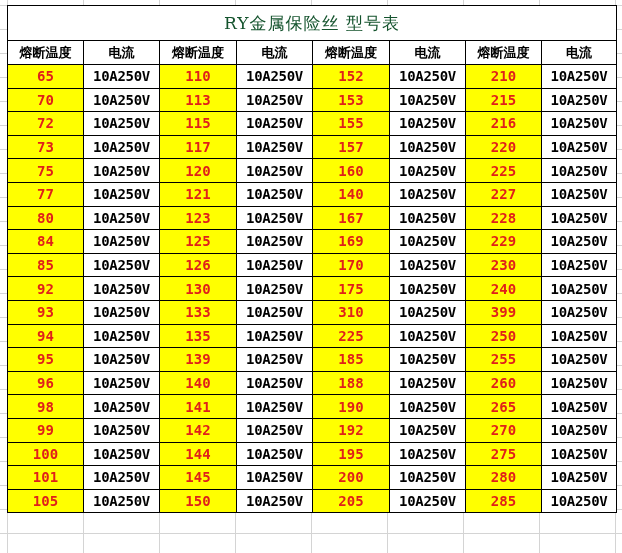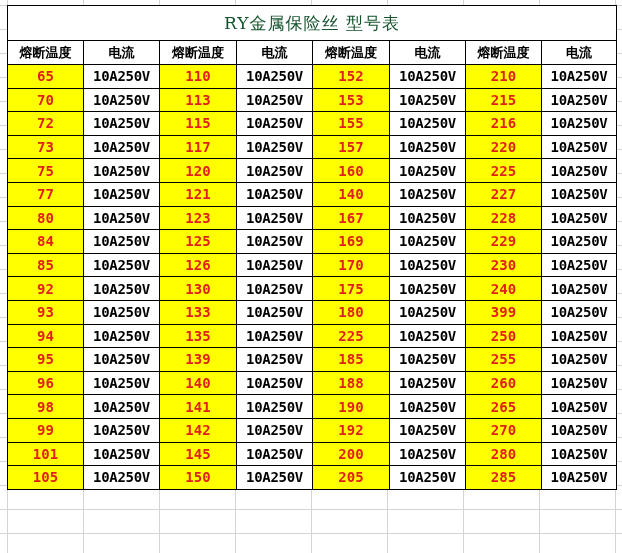--- a/index.html
+++ b/index.html
@@ -205,21 +205,21 @@
         <td class="temp">175</td>
         <td class="curr">10A250V</td>
         <td class="temp">240</td>
         <td class="curr">10A250V</td>
       </tr>
       <tr>
         <td class="temp">93</td>
         <td class="curr">10A250V</td>
         <td class="temp">133</td>
         <td class="curr">10A250V</td>
-        <td class="temp">180</td>
+        <td class="temp">310</td>
         <td class="curr">10A250V</td>
         <td class="temp">399</td>
         <td class="curr">10A250V</td>
       </tr>
       <tr>
         <td class="temp">94</td>
         <td class="curr">10A250V</td>
         <td class="temp">135</td>
         <td class="curr">10A250V</td>
         <td class="temp">225</td>
@@ -258,20 +258,30 @@
         <td class="curr">10A250V</td>
       </tr>
       <tr>
         <td class="temp">99</td>
         <td class="curr">10A250V</td>
         <td class="temp">142</td>
         <td class="curr">10A250V</td>
         <td class="temp">192</td>
         <td class="curr">10A250V</td>
         <td class="temp">270</td>
+        <td class="curr">10A250V</td>
+      </tr>
+      <tr>
+        <td class="temp">100</td>
+        <td class="curr">10A250V</td>
+        <td class="temp">144</td>
+        <td class="curr">10A250V</td>
+        <td class="temp">195</td>
+        <td class="curr">10A250V</td>
+        <td class="temp">275</td>
         <td class="curr">10A250V</td>
       </tr>
       <tr>
         <td class="temp">101</td>
         <td class="curr">10A250V</td>
         <td class="temp">145</td>
         <td class="curr">10A250V</td>
         <td class="temp">200</td>
         <td class="curr">10A250V</td>
         <td class="temp">280</td>

